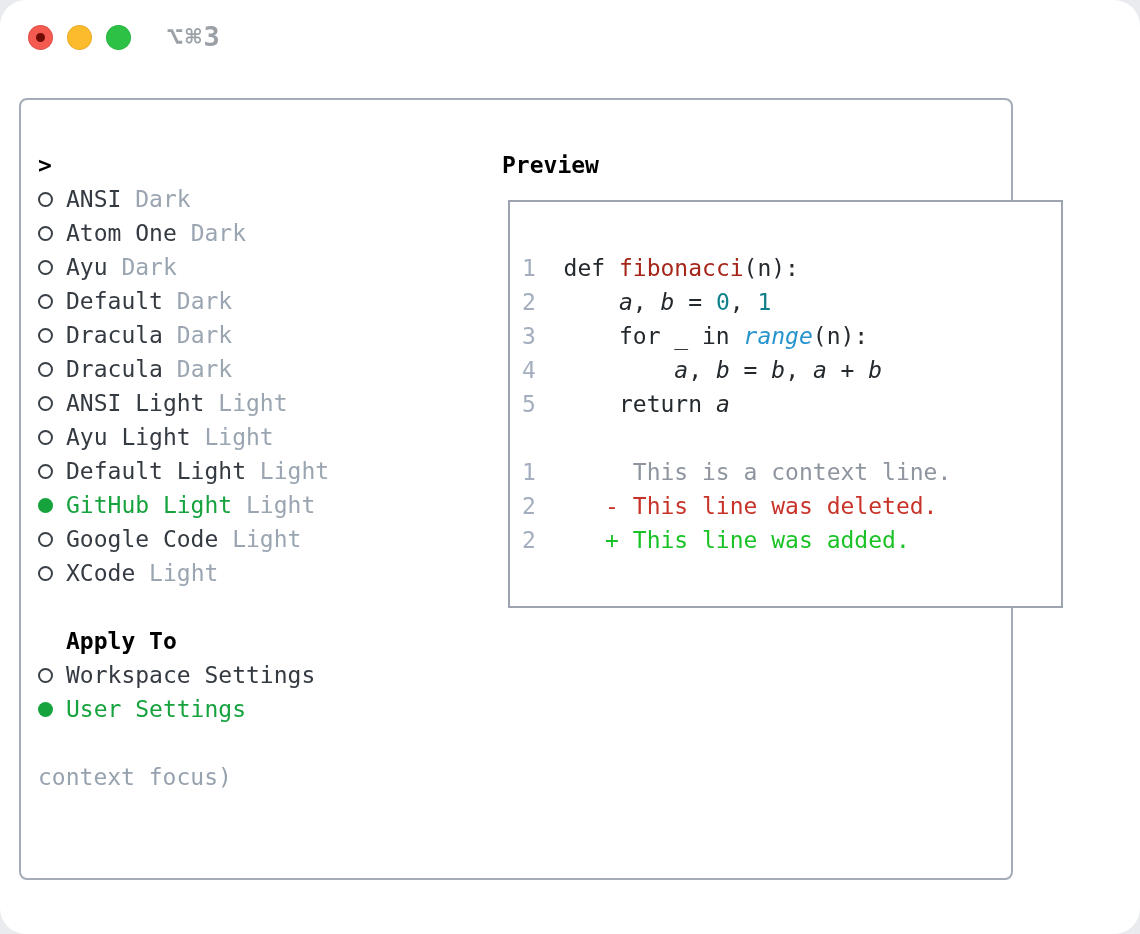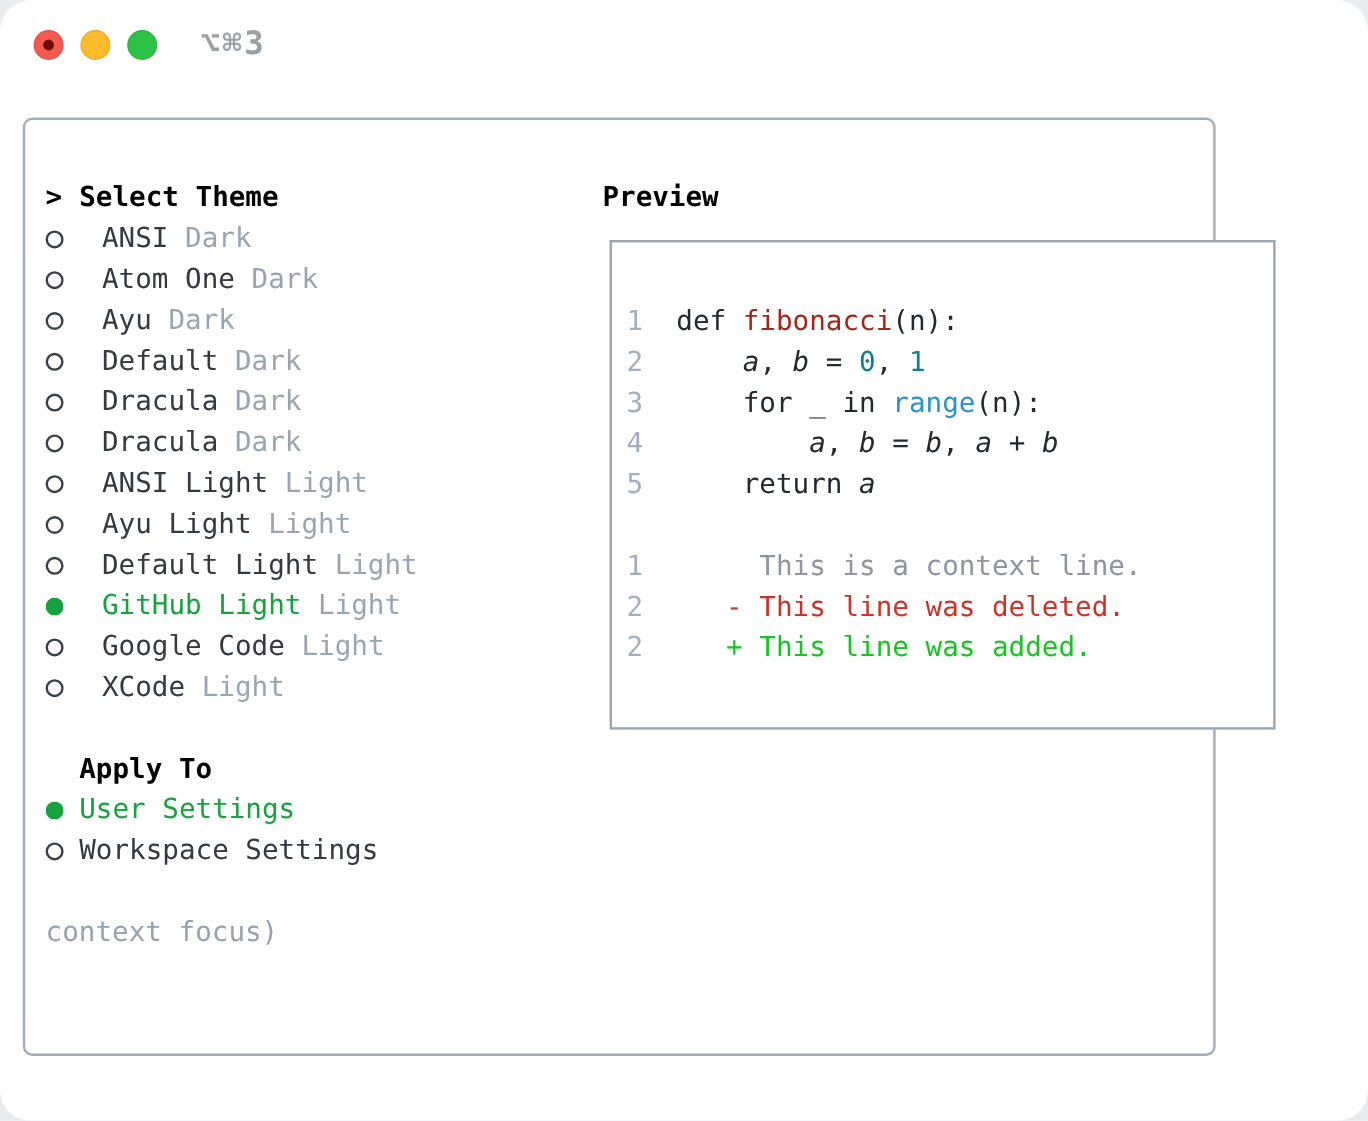--- a/index.html
+++ b/index.html
@@ -48,21 +48,21 @@
   }
   .row{display:flex;align-items:center;height:34px;white-space:pre;}
   .marker{width:28px;display:flex;align-items:center;flex:none;}
   .prompt{font-weight:700;color:#000;}
   .circle{
     box-sizing:border-box;width:15px;height:15px;border-radius:50%;
     border:2px solid #3a4047;display:inline-block;
   }
   .circle.filled{border-color:transparent;}
   .hdr{font-weight:700;color:#000;}
-  .theme-name{color:#343a41;margin-left:19px;}
+  .theme-name{color:#343a41;}
   .theme-name.selected{}
   .theme-variant{}
   .hint-line{height:34px;line-height:34px;white-space:pre;}
   
   .preview-title{
     position:absolute;left:481px;top:48px;height:34px;line-height:34px;
     font-size:23px;font-weight:700;color:#000;
   }
   .preview-box{
     position:absolute;left:487px;top:100px;
@@ -72,42 +72,41 @@
     overflow:hidden;
   }
   .codepre{
     margin:0;padding:49px 0 0 12px;
     font-size:23px;line-height:34px;
     font-family:"DejaVu Sans Mono","Liberation Mono",monospace;
   }
   .pline{height:34px;white-space:pre;}
   .lnum{}
   .c-variable{font-style:italic;}
-  .c-builtin{}
+  .c-builtin{font-style:italic;}
 </style>
 </head>
 <body>
 
 <div class="window">
 
   <div class="titlebar">
     <div class="tl tl-close" style="background: rgb(244, 90, 80);">
       <div class="dot" style="background: rgb(110, 11, 3);"></div>
     </div>
     <div class="tl tl-min" style="background: rgb(251, 187, 45);"></div>
     <div class="tl tl-max" style="background: rgb(45, 194, 70);"></div>
     <div class="window-title">⌥⌘3</div>
   </div>
 
   <div class="panel">
 
     <div class="left-col">
       <div class="row">
         <span class="marker"><span class="prompt">&gt;</span></span>
-        <span class="hdr">Select Theme</span>
       </div>
       <div id="theme-list">
           <div class="row"><span class="marker"><span class="circle"></span></span><span class="theme-name">ANSI</span><span class="theme-variant" style="color: rgb(154, 165, 177);"> Dark</span></div>
           <div class="row"><span class="marker"><span class="circle"></span></span><span class="theme-name">Atom One</span><span class="theme-variant" style="color: rgb(154, 165, 177);"> Dark</span></div>
           <div class="row"><span class="marker"><span class="circle"></span></span><span class="theme-name">Ayu</span><span class="theme-variant" style="color: rgb(154, 165, 177);"> Dark</span></div>
           <div class="row"><span class="marker"><span class="circle"></span></span><span class="theme-name">Default</span><span class="theme-variant" style="color: rgb(154, 165, 177);"> Dark</span></div>
           <div class="row"><span class="marker"><span class="circle"></span></span><span class="theme-name">Dracula</span><span class="theme-variant" style="color: rgb(154, 165, 177);"> Dark</span></div>
           <div class="row"><span class="marker"><span class="circle"></span></span><span class="theme-name">Dracula</span><span class="theme-variant" style="color: rgb(154, 165, 177);"> Dark</span></div>
           <div class="row"><span class="marker"><span class="circle"></span></span><span class="theme-name">ANSI Light</span><span class="theme-variant" style="color: rgb(154, 165, 177);"> Light</span></div>
           <div class="row"><span class="marker"><span class="circle"></span></span><span class="theme-name">Ayu Light</span><span class="theme-variant" style="color: rgb(154, 165, 177);"> Light</span></div>
@@ -115,22 +114,22 @@
           <div class="row"><span class="marker"><span class="circle filled" style="background: rgb(22, 163, 62);"></span></span><span class="theme-name selected" style="color: rgb(22, 163, 62);">GitHub Light</span><span class="theme-variant" style="color: rgb(154, 165, 177);"> Light</span></div>
           <div class="row"><span class="marker"><span class="circle"></span></span><span class="theme-name">Google Code</span><span class="theme-variant" style="color: rgb(154, 165, 177);"> Light</span></div>
           <div class="row"><span class="marker"><span class="circle"></span></span><span class="theme-name">XCode</span><span class="theme-variant" style="color: rgb(154, 165, 177);"> Light</span></div>
         </div>
       <div class="row"></div>
       <div class="row">
         <span class="marker"></span>
         <span class="hdr">Apply To</span>
       </div>
       <div id="apply-list">
+          <div class="row"><span class="marker"><span class="circle"></span></span><span>Workspace Settings</span></div>
           <div class="row"><span class="marker"><span class="circle filled" style="background: rgb(22, 163, 62);"></span></span><span style="color: rgb(22, 163, 62);">User Settings</span></div>
-          <div class="row"><span class="marker"><span class="circle"></span></span><span>Workspace Settings</span></div>
         </div>
       <div class="row"></div>
       <div class="hint-line" style="color: rgb(151, 162, 175);">context focus)</div>
     </div>
 
     <div class="preview-title">Preview</div>
 
     <div class="preview-box">
       <pre class="codepre" id="code-pre"><div class="pline"><span class="lnum" style="color: rgb(164, 174, 190);">1</span><span class="c-default" style="color: rgb(36, 41, 46);">  def </span><span class="c-function" style="color: rgb(166, 37, 25);">fibonacci</span><span class="c-default" style="color: rgb(36, 41, 46);">(n):</span></div><div class="pline"><span class="lnum" style="color: rgb(164, 174, 190);">2</span><span class="c-default" style="color: rgb(36, 41, 46);">      </span><span class="c-variable" style="color: rgb(36, 41, 46);">a</span><span class="c-default" style="color: rgb(36, 41, 46);">, </span><span class="c-variable" style="color: rgb(36, 41, 46);">b</span><span class="c-default" style="color: rgb(36, 41, 46);"> = </span><span class="c-number" style="color: rgb(14, 127, 139);">0</span><span class="c-default" style="color: rgb(36, 41, 46);">, </span><span class="c-number" style="color: rgb(14, 127, 139);">1</span></div><div class="pline"><span class="lnum" style="color: rgb(164, 174, 190);">3</span><span class="c-default" style="color: rgb(36, 41, 46);">      for _ in </span><span class="c-builtin" style="color: rgb(39, 148, 205);">range</span><span class="c-default" style="color: rgb(36, 41, 46);">(n):</span></div><div class="pline"><span class="lnum" style="color: rgb(164, 174, 190);">4</span><span class="c-default" style="color: rgb(36, 41, 46);">          </span><span class="c-variable" style="color: rgb(36, 41, 46);">a</span><span class="c-default" style="color: rgb(36, 41, 46);">, </span><span class="c-variable" style="color: rgb(36, 41, 46);">b</span><span class="c-default" style="color: rgb(36, 41, 46);"> = </span><span class="c-variable" style="color: rgb(36, 41, 46);">b</span><span class="c-default" style="color: rgb(36, 41, 46);">, </span><span class="c-variable" style="color: rgb(36, 41, 46);">a</span><span class="c-default" style="color: rgb(36, 41, 46);"> + </span><span class="c-variable" style="color: rgb(36, 41, 46);">b</span></div><div class="pline"><span class="lnum" style="color: rgb(164, 174, 190);">5</span><span class="c-default" style="color: rgb(36, 41, 46);">      return </span><span class="c-variable" style="color: rgb(36, 41, 46);">a</span></div><div class="pline"><span class="lnum" style="color: rgb(164, 174, 190);"></span></div><div class="pline"><span class="lnum" style="color: rgb(164, 174, 190);">1</span><span class="c-context" style="color: rgb(142, 149, 158);">       This is a context line.</span></div><div class="pline"><span class="lnum" style="color: rgb(164, 174, 190);">2</span><span class="c-deleted" style="color: rgb(201, 52, 42);">     - This line was deleted.</span></div><div class="pline"><span class="lnum" style="color: rgb(164, 174, 190);">2</span><span class="c-added" style="color: rgb(26, 195, 37);">     + This line was added.</span></div></pre>
     </div>

